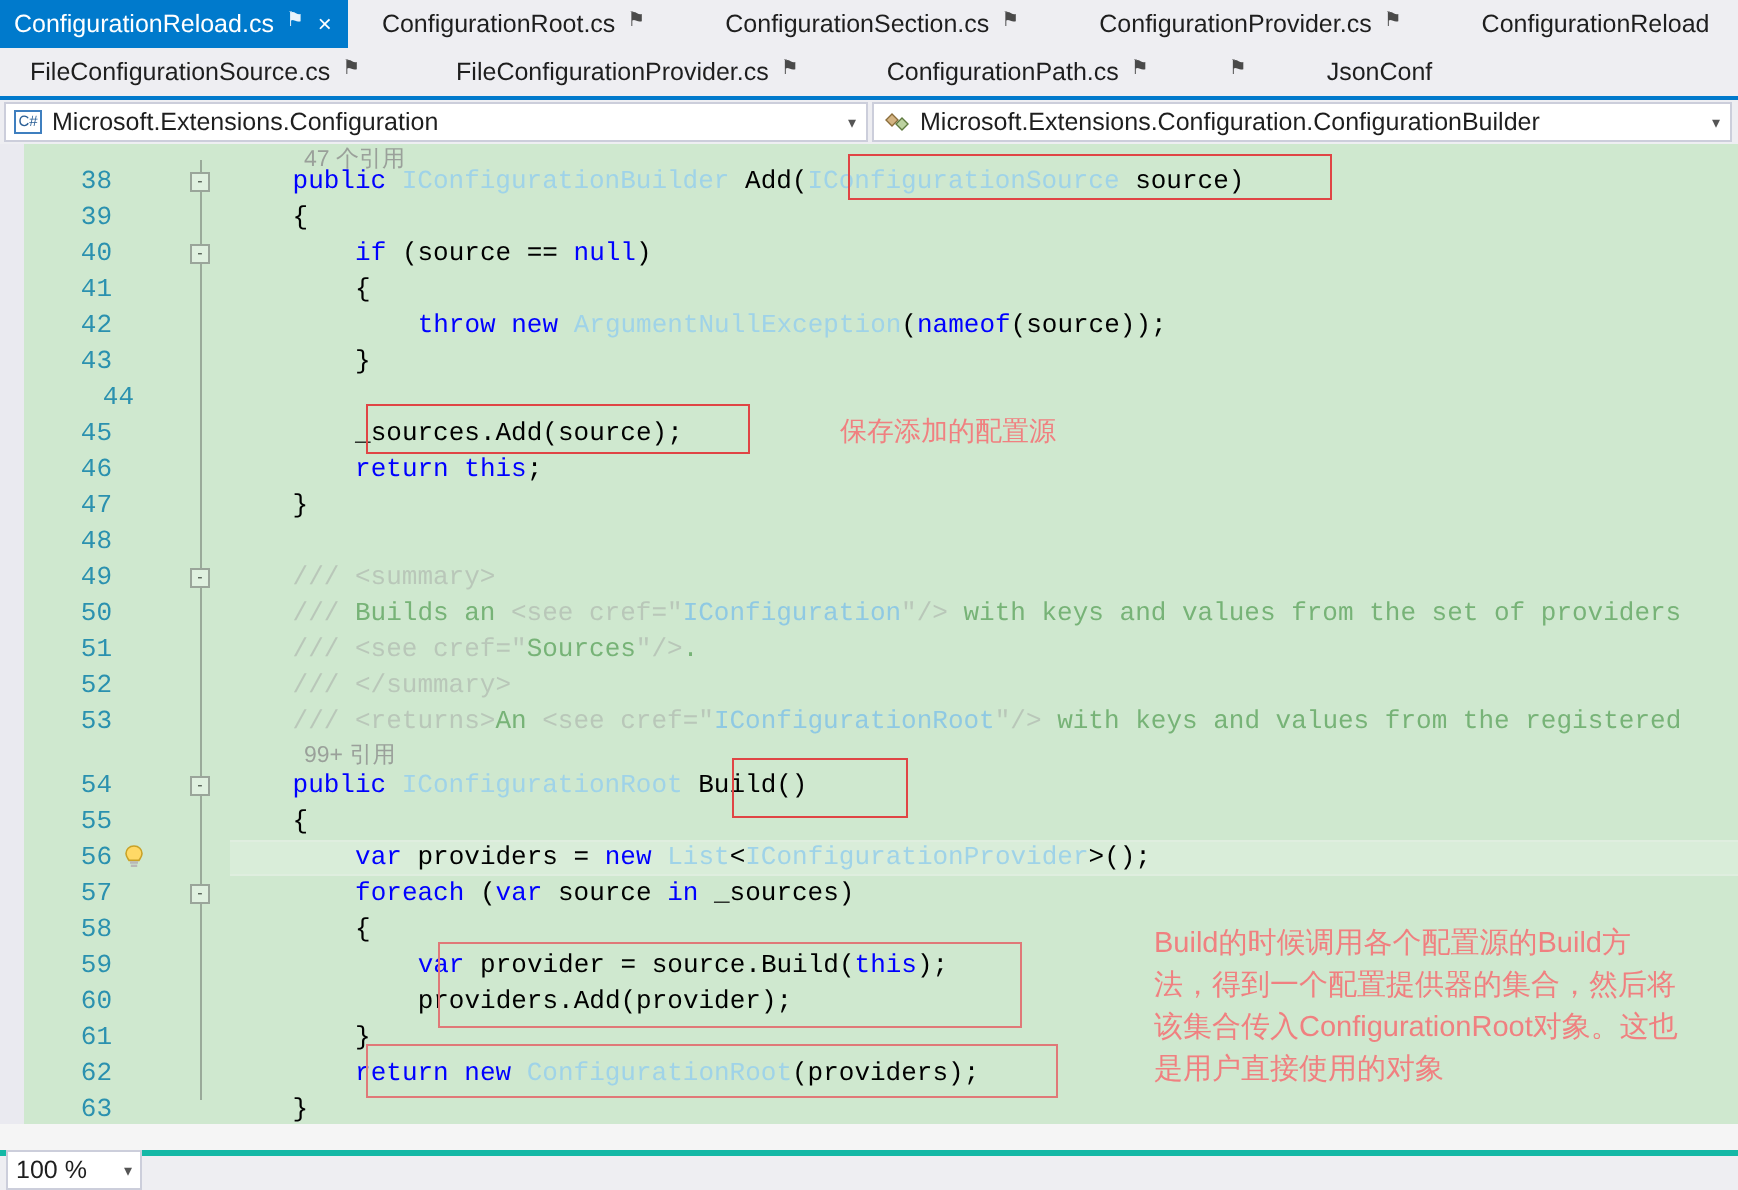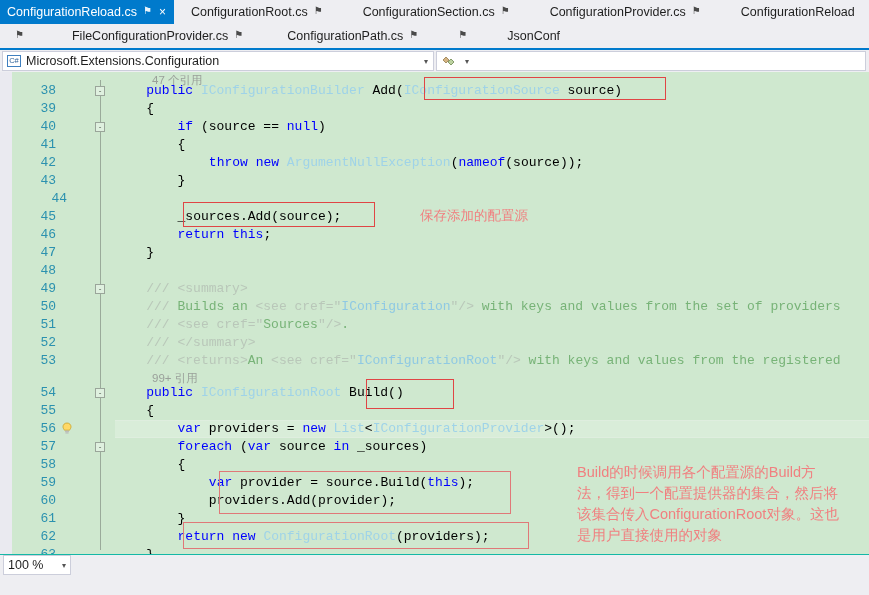--- a/index.html
+++ b/index.html
@@ -221,25 +221,25 @@
     line-height: 19px;
     white-space: pre-line;
   }
   .anntext.small { font-size: 13.5px; }
   .anntext.big { font-size: 14.5px; line-height: 21px; }
 
   
   .statusbar {
     position: absolute;
     left: 0; bottom: 0;
-    width: 869px; height: 41px;
+    width: 869px; height: 20px;
     background: #eeeef2;
     display: flex;
-    align-items: flex-start;
-    border-top: 1px solid #14b8a6;
+    align-items: flex-end;
+    border-top: 3px solid #14b8a6;
   }
   .zoomctl {
     margin-left: 3px;
     width: 68px; height: 20px;
     background: #ffffff;
     border: 1px solid #cccedb;
     display: flex;
     align-items: center;
     font-size: 12.5px;
     color: #1e1e1e;
@@ -276,20 +276,21 @@
         <div class="tab" style="margin-left: 22px;">
           <span class="tlabel">ConfigurationProvider.cs</span>
           <span class="pin" style="font-size: 10px; font-family: &quot;Liberation Sans&quot;, sans-serif;">⚑</span>
         </div>
         <div class="tab" style="margin-left: 22px;">
           <span class="tlabel">ConfigurationReload</span>
         </div>
       </div>
     <div class="tab-row row2" id="tabrow2">
         <div class="tab" style="margin-left: 8px;">
+          <span class="tlabel">FileConfigurationSource.cs</span>
           <span class="pin" style="font-size: 10px; font-family: &quot;Liberation Sans&quot;, sans-serif;">⚑</span>
         </div>
         <div class="tab" style="margin-left: 30px;">
           <span class="tlabel">FileConfigurationProvider.cs</span>
           <span class="pin" style="font-size: 10px; font-family: &quot;Liberation Sans&quot;, sans-serif;">⚑</span>
         </div>
         <div class="tab" style="margin-left: 26px;">
           <span class="tlabel">ConfigurationPath.cs</span>
           <span class="pin" style="font-size: 10px; font-family: &quot;Liberation Sans&quot;, sans-serif;">⚑</span>
         </div>
@@ -311,20 +312,21 @@
       <span class="ntext">Microsoft.Extensions.Configuration</span>
       <span class="arrow">▾</span>
     </div>
     <div class="nav-combo right">
       <span class="ico">
         <svg width="14" height="12" viewBox="0 0 14 12">
           <path d="M2 5 L5 2 L8 5 L5 8 Z" fill="#d4b483" stroke="#8a6d3b" stroke-width="0.7"></path>
           <path d="M7 7 L10 4 L13 7 L10 10 Z" fill="#bcd2a0" stroke="#5f7a3f" stroke-width="0.7"></path>
         </svg>
       </span>
+      <span class="ntext">Microsoft.Extensions.Configuration.ConfigurationBuilder</span>
       <span class="arrow">▾</span>
     </div>
   </div>
 
   <div class="editor">
     <div class="ed-leftstrip"></div>
     <div class="ed-body" id="edbody">
         <div class="codelens" style="top: 0px;">47 个引用</div>
         <div class="codelens" style="top: 298px;">99+ 引用</div>
         <div class="foldline" style="top: 8px; height: 470px;"></div>

